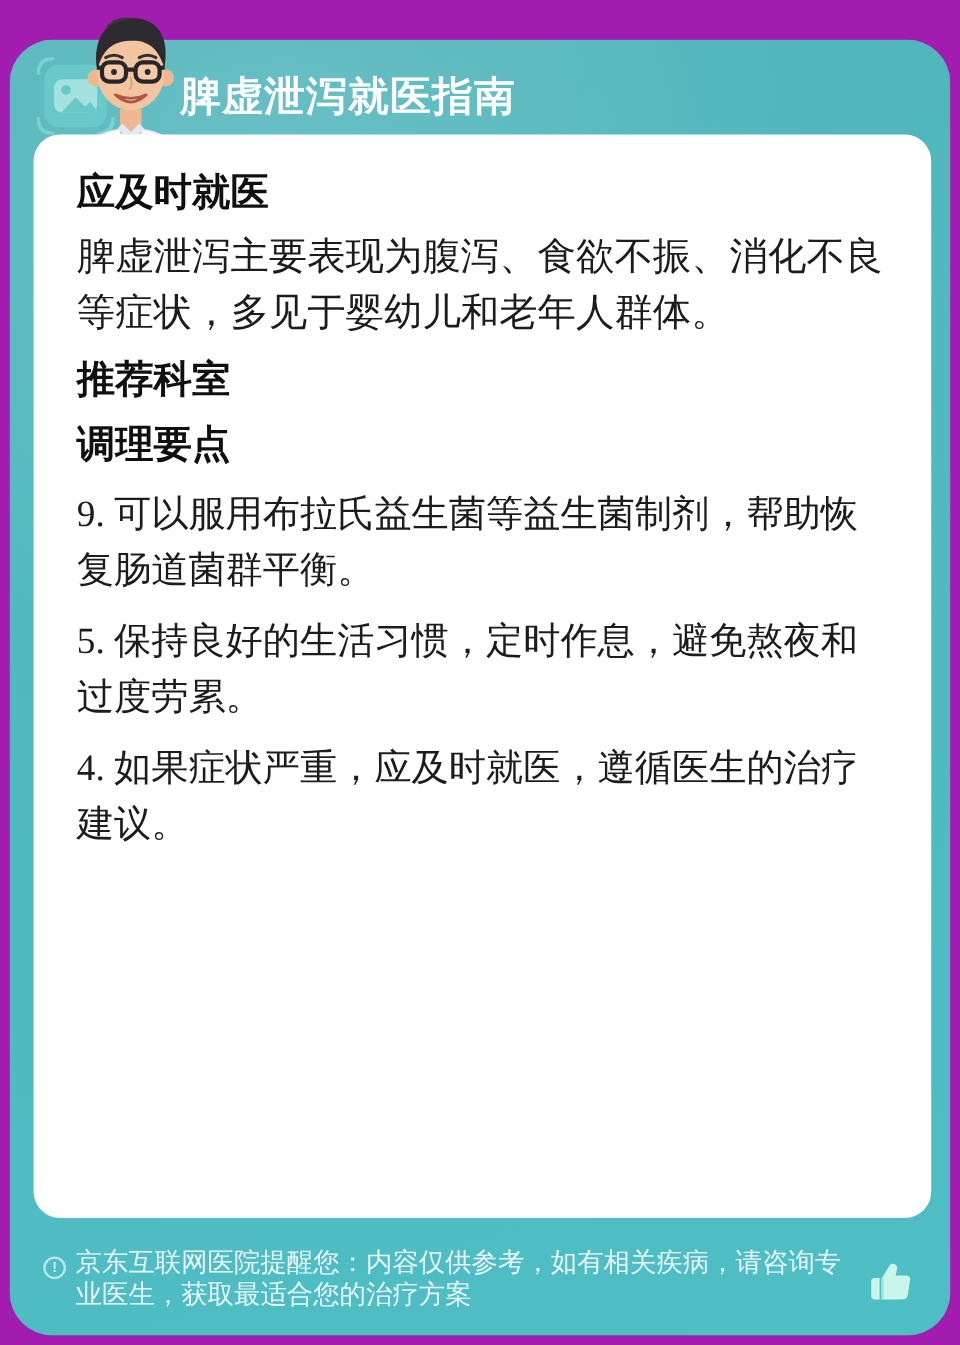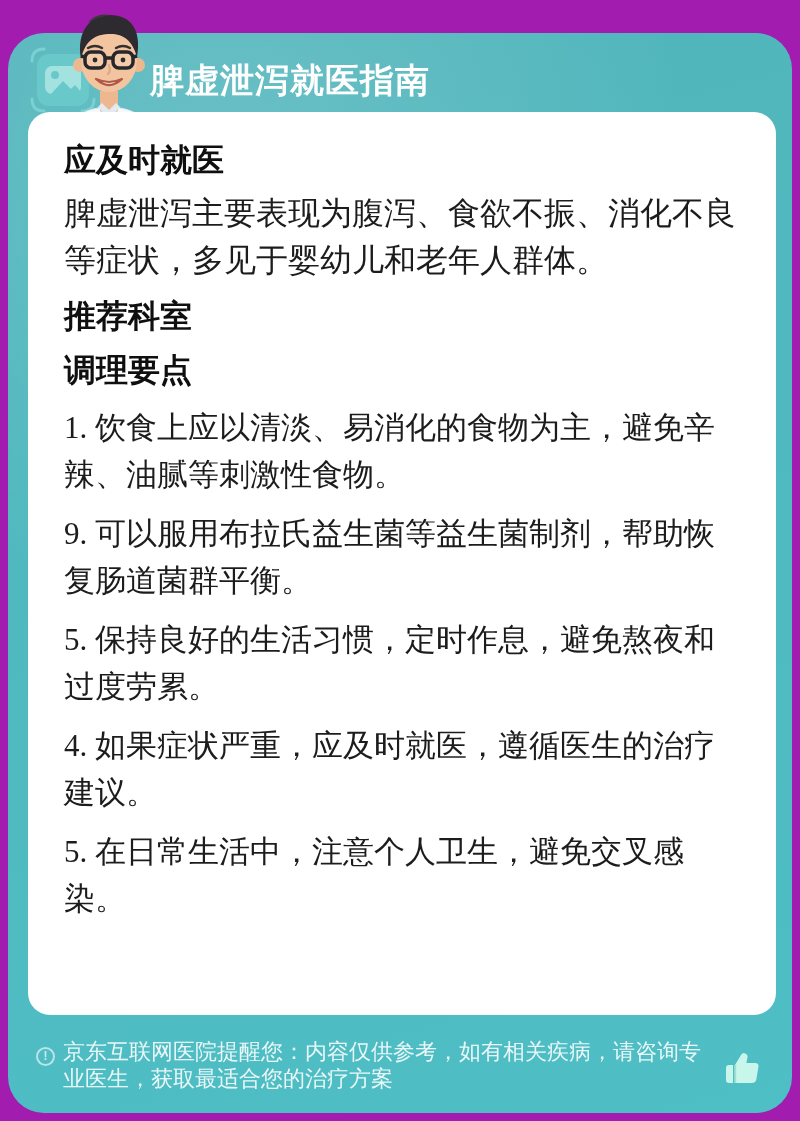--- a/index.html
+++ b/index.html
@@ -172,25 +172,23 @@
 
     <div class="page-title">脾虚泄泻就医指南</div>
 
     <div class="card">
       <h2 class="section-heading first">应及时就医</h2>
       <p class="body-text">脾虚泄泻主要表现为腹泻、食欲不振、消化不良等症状，多见于婴幼儿和老年人群体。</p>
 
       <h2 class="section-heading">推荐科室</h2>
 
       <h2 class="section-heading">调理要点</h2>
-      <p class="tip-item">1. 饮食上应以清淡、易消化的食物为主，避免辛辣、油腻等刺激性食物。</p>
       <p class="tip-item">9. 可以服用布拉氏益生菌等益生菌制剂，帮助恢复肠道菌群平衡。</p>
       <p class="tip-item">5. 保持良好的生活习惯，定时作息，避免熬夜和过度劳累。</p>
       <p class="tip-item">4. 如果症状严重，应及时就医，遵循医生的治疗建议。</p>
-      <p class="tip-item">5. 在日常生活中，注意个人卫生，避免交叉感染。</p>
     </div>
 
     <div class="footer" style="position:absolute; left:28px; top:1005px;">
       <span class="info-icon">!</span>
       <p class="disclaimer-text">京东互联网医院提醒您：内容仅供参考，如有相关疾病，请咨询专业医生，获取最适合您的治疗方案</p>
     </div>
 
     <div class="thumb" style="position:absolute; left:715px; top:1015px;">
       <svg width="40" height="40" viewBox="0 0 40 40">
         <path d="M6,35 q-3,0 -3,-3 V20 q0,-3 3,-3 h4 V35 Z" fill="#C9F6EB"></path>

